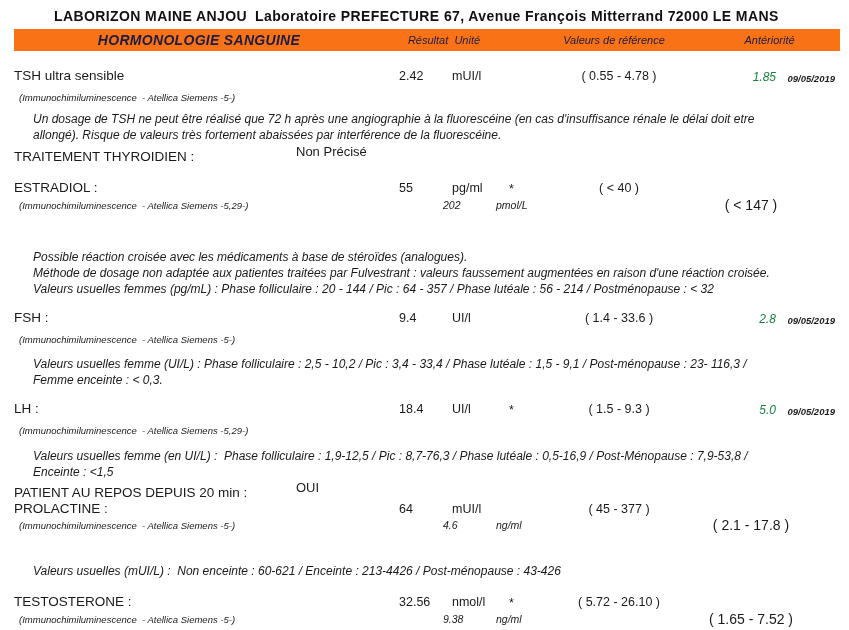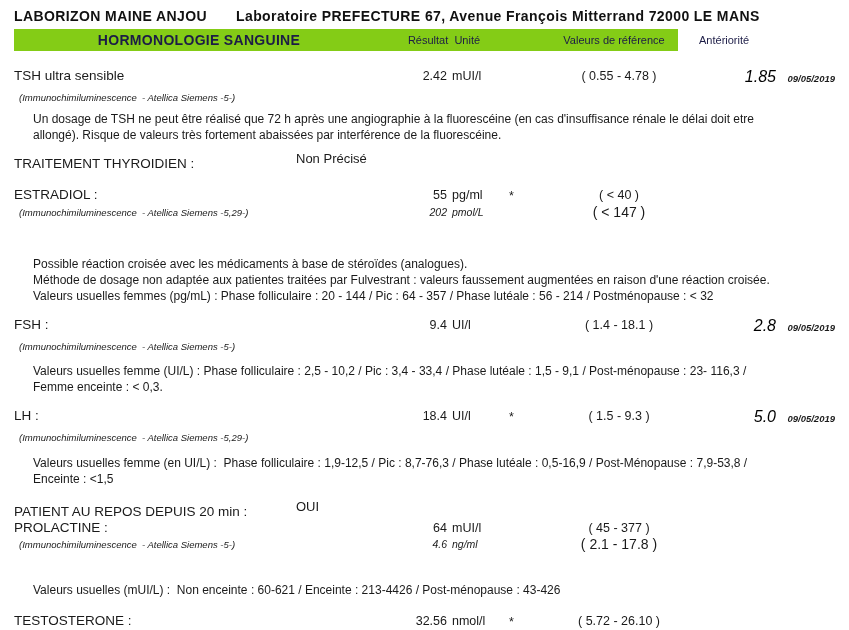--- a/index.html
+++ b/index.html
@@ -7,70 +7,71 @@
   body {
     background:#ffffff;
     color:#1a1a1a;
     font-family:"Liberation Sans", sans-serif;
     overflow:hidden;
   }
   .page { padding:8px 14px 0 14px; width:849px; }
 
   
   .doc-header {
-    display:flex; gap:29px;
+    display:flex; gap:8px;
     font-size:14px; font-weight:bold; line-height:17px;
-    letter-spacing:0.4px; color:#111111; white-space:pre;
+    letter-spacing:0.4px; color:#111111; white-space:pre;margin-left:40px;
   }
 
   
   .band {
-    margin-top:4px; width:664px; height:22px;
-    background:#84cc16; color:#1c1c46;
+    margin-top:4px; width:826px; height:22px;
+    background:#f97316; color:#1c1c46;
     display:grid; grid-template-columns:370px 120px 25px 170px 1fr;
     align-items:center;
+    font-style:italic;
   }
   .band .section-title { text-align:center; font-weight:bold; font-size:14px; letter-spacing:0.3px; }
   .band .colh { text-align:center; font-size:11px; white-space:pre; }
 
   
   .row {
     display:grid;
     grid-template-columns:385px 110px 25px 170px 80px 1fr;
     align-items:start;
   }
   .row.main { line-height:16px; }
-  .row.sub  { margin-top:4px; line-height:13px; }
+  .row.sub  { margin-top:4px; line-height:13px;gap:44px; }
   .name  { font-size:13.5px; }
   .res   { display:flex; font-size:12.5px; }
-  .res .val  { width:48px; text-align:right; }
+  .res .val  { width:48px; }
   .res .unit { margin-left:5px; white-space:pre; }
   .res2  { font-size:10.5px; font-style:italic; }
   .flag  { font-size:12.5px; padding-top:1px; }
   .ref   { text-align:center; font-size:12.5px; white-space:pre; }
   .ref2  { font-size:14px; }
-  .ant   { text-align:right; padding-right:8px; font-size:16px; font-style:italic; color:#000000; padding-top:1px; }
+  .ant   { text-align:right; padding-right:8px; font-size:12px; font-style:italic; color:#15803d; padding-top:1px; }
   .date  { text-align:right; font-size:9.5px; font-style:italic; font-weight:bold; padding-top:3px; white-space:pre; }
   .method{ padding-left:5px; font-size:9.5px; font-style:italic; white-space:pre; color:#1a1a1a; }
 
   .notes { padding-left:19px; }
-  .note-line { font-size:12px; line-height:16px; white-space:pre; }
+  .note-line { font-size:12px; font-style:italic; line-height:16px; white-space:pre; }
 
   
   .qrow { display:grid; grid-template-columns:282px auto; line-height:17px; }
   .qlabel  { font-size:13.5px; }
   .qanswer { font-size:13px; position:relative; top:-5px; }
 
   
   #t0 { margin-top:17px; } #t0 .notes { margin-top:7px; }
-  #q0 { margin-top:12px; }
+  #q0 { margin-top:5px; }
   #t1 { margin-top:15px; } #t1 .row.sub { margin-top:2px; } #t1 .notes { margin-top:37px; }
   #t2 { margin-top:13px; } #t2 .notes { margin-top:10px; }
   #t3 { margin-top:13px; } #t3 .notes { margin-top:11px; }
-  #q1 { margin-top:16px; }
+  #q1 { margin-top:4px; }
   #t4 { margin-top:0; } #t4 .row.sub { margin-top:2px; } #t4 .notes { margin-top:31px; }
   #t5 { margin-top:15px; } #t5 .row.sub { margin-top:2px; }
 </style>
 </head>
 <body>
 
 <div class="page">
 
   <div class="doc-header">
     <span>LABORIZON MAINE ANJOU</span>
@@ -147,21 +148,21 @@
   </section>
 
   <section class="test" id="t2">
     <div class="row main">
       <div class="name">FSH :</div>
       <div class="res">
         <span class="val">9.4</span>
         <span class="unit">UI/l</span>
       </div>
       <div class="flag"></div>
-      <div class="ref">( 1.4 - 18.1 )</div>
+      <div class="ref">( 1.4 - 33.6 )</div>
       <div class="ant">2.8</div>
       <div class="date">09/05/2019</div>
     </div>
     <div class="row sub">
       <div class="method">(Immunochimiluminescence  - Atellica Siemens -5-)</div>
       <div class="res res2"></div>
       <div class="flag"></div>
       <div class="ref ref2"></div>
       <div class="ant"></div>
       <div class="date"></div>

